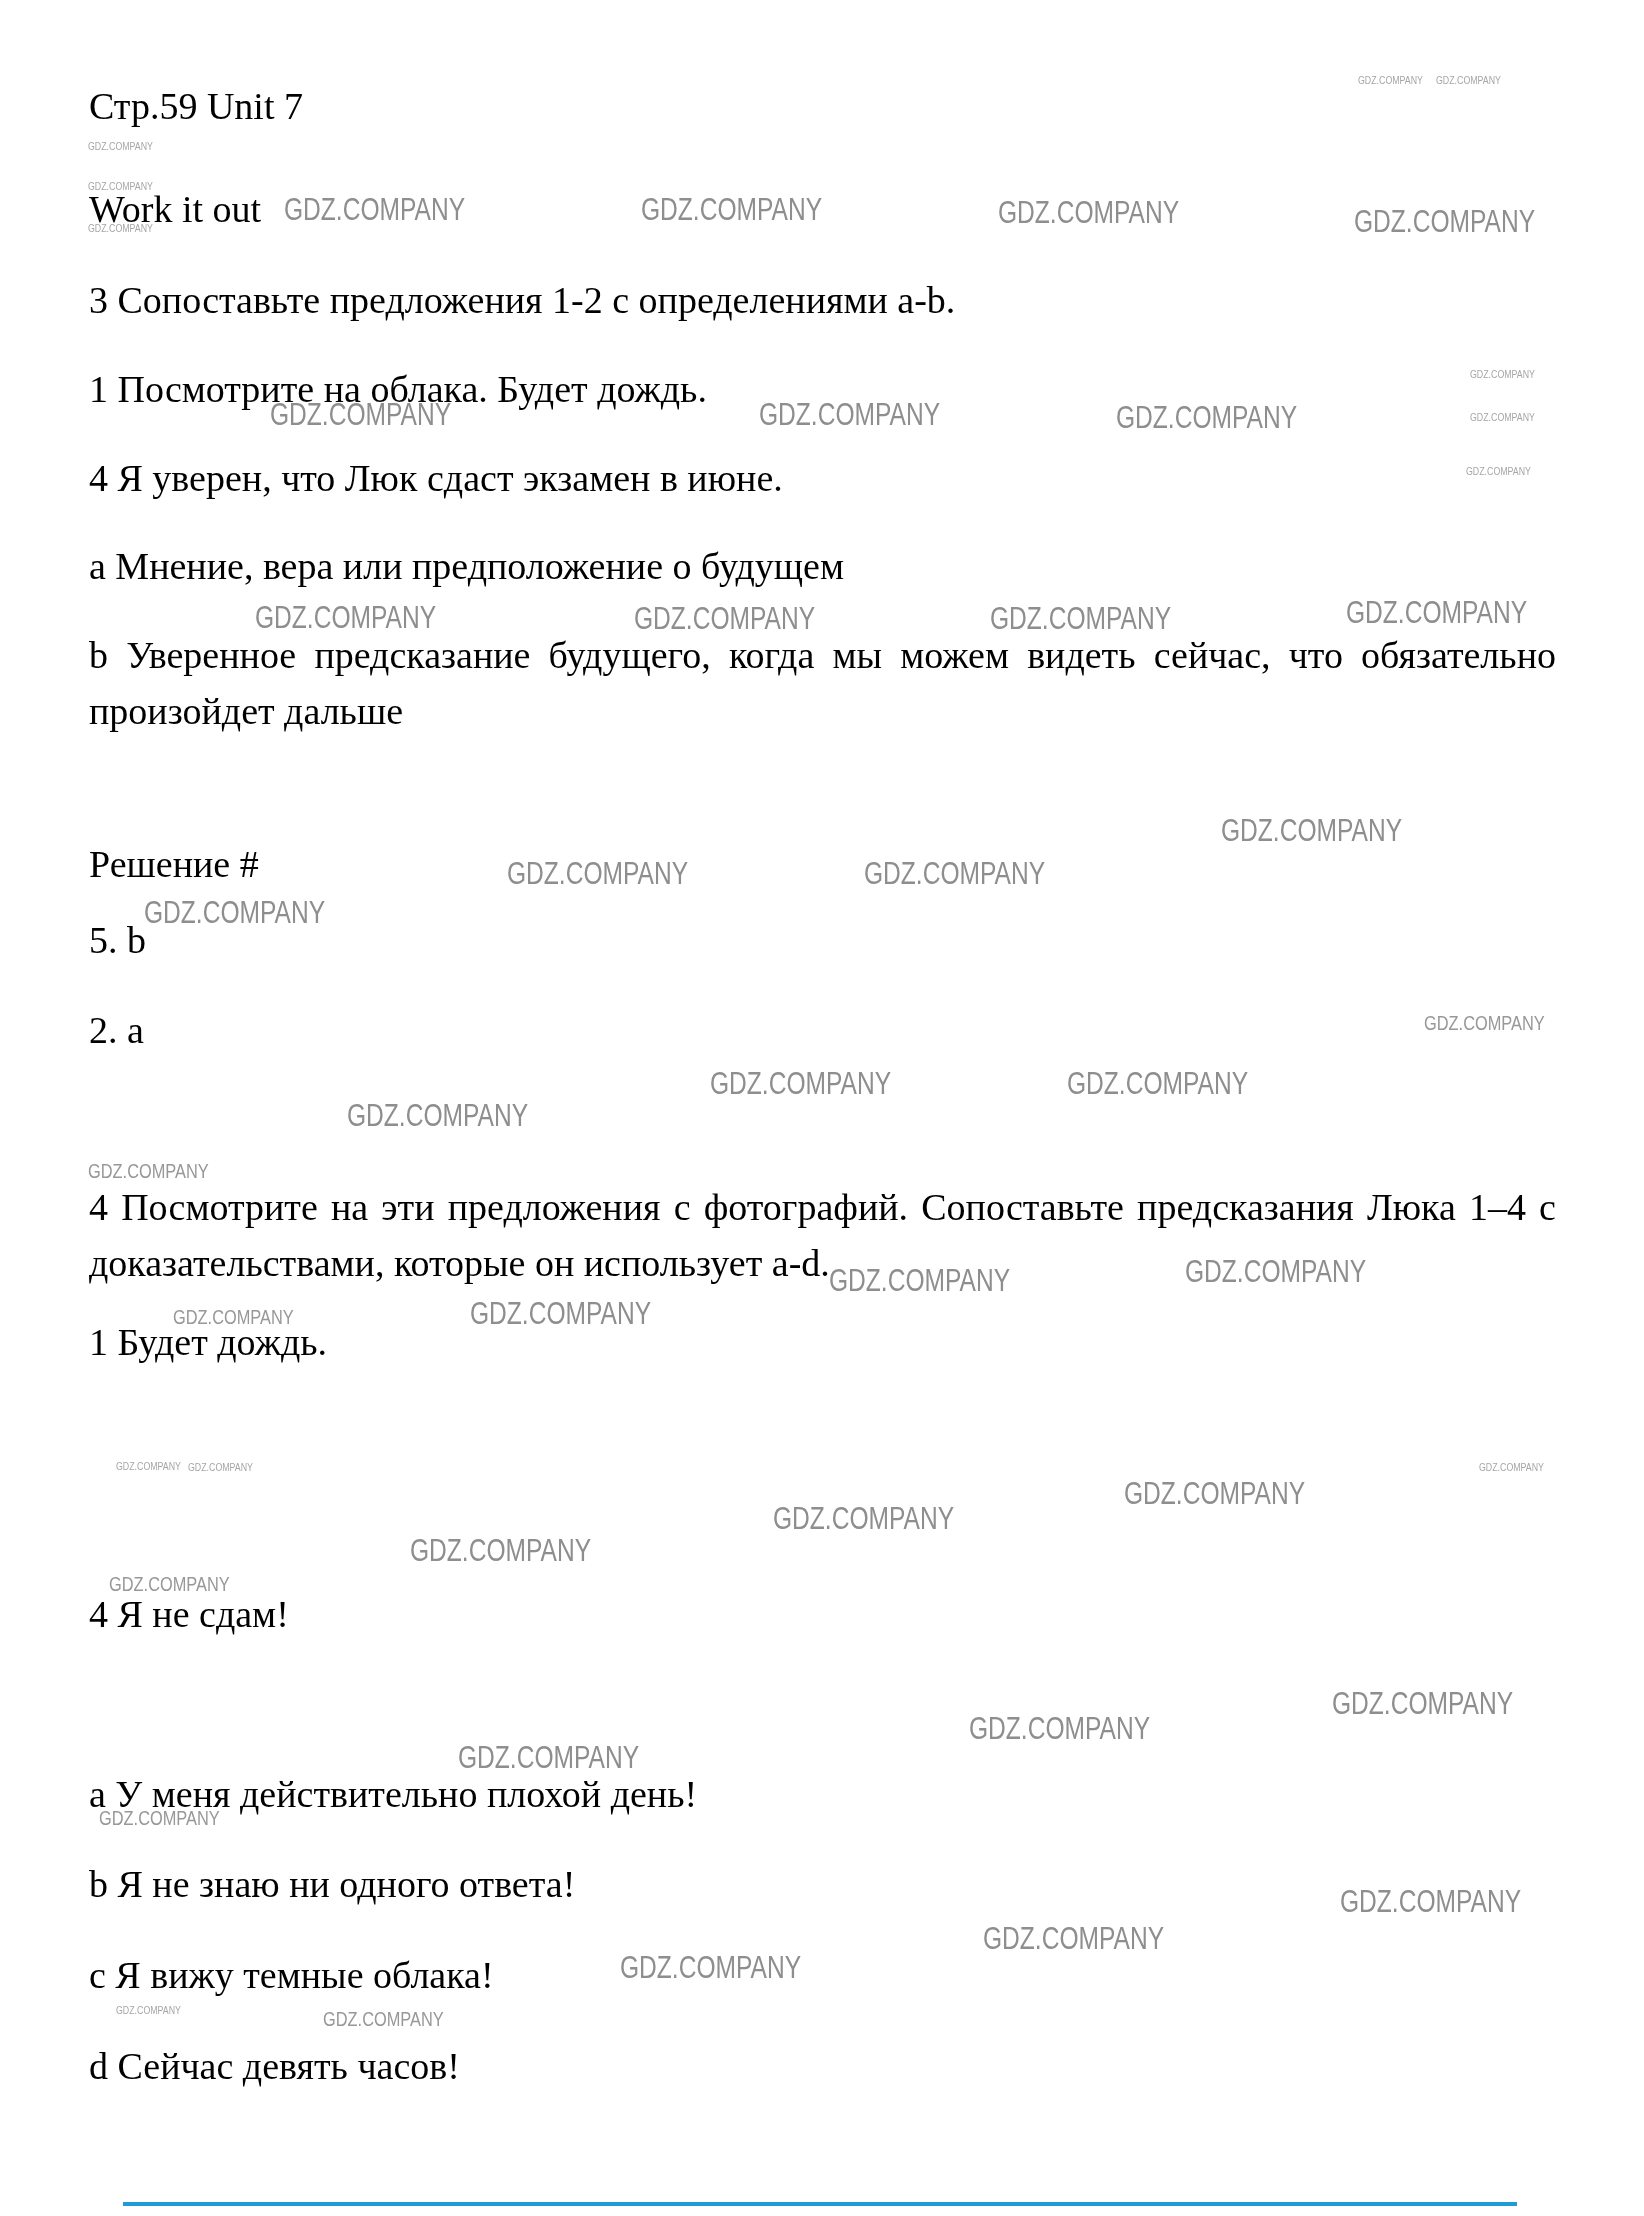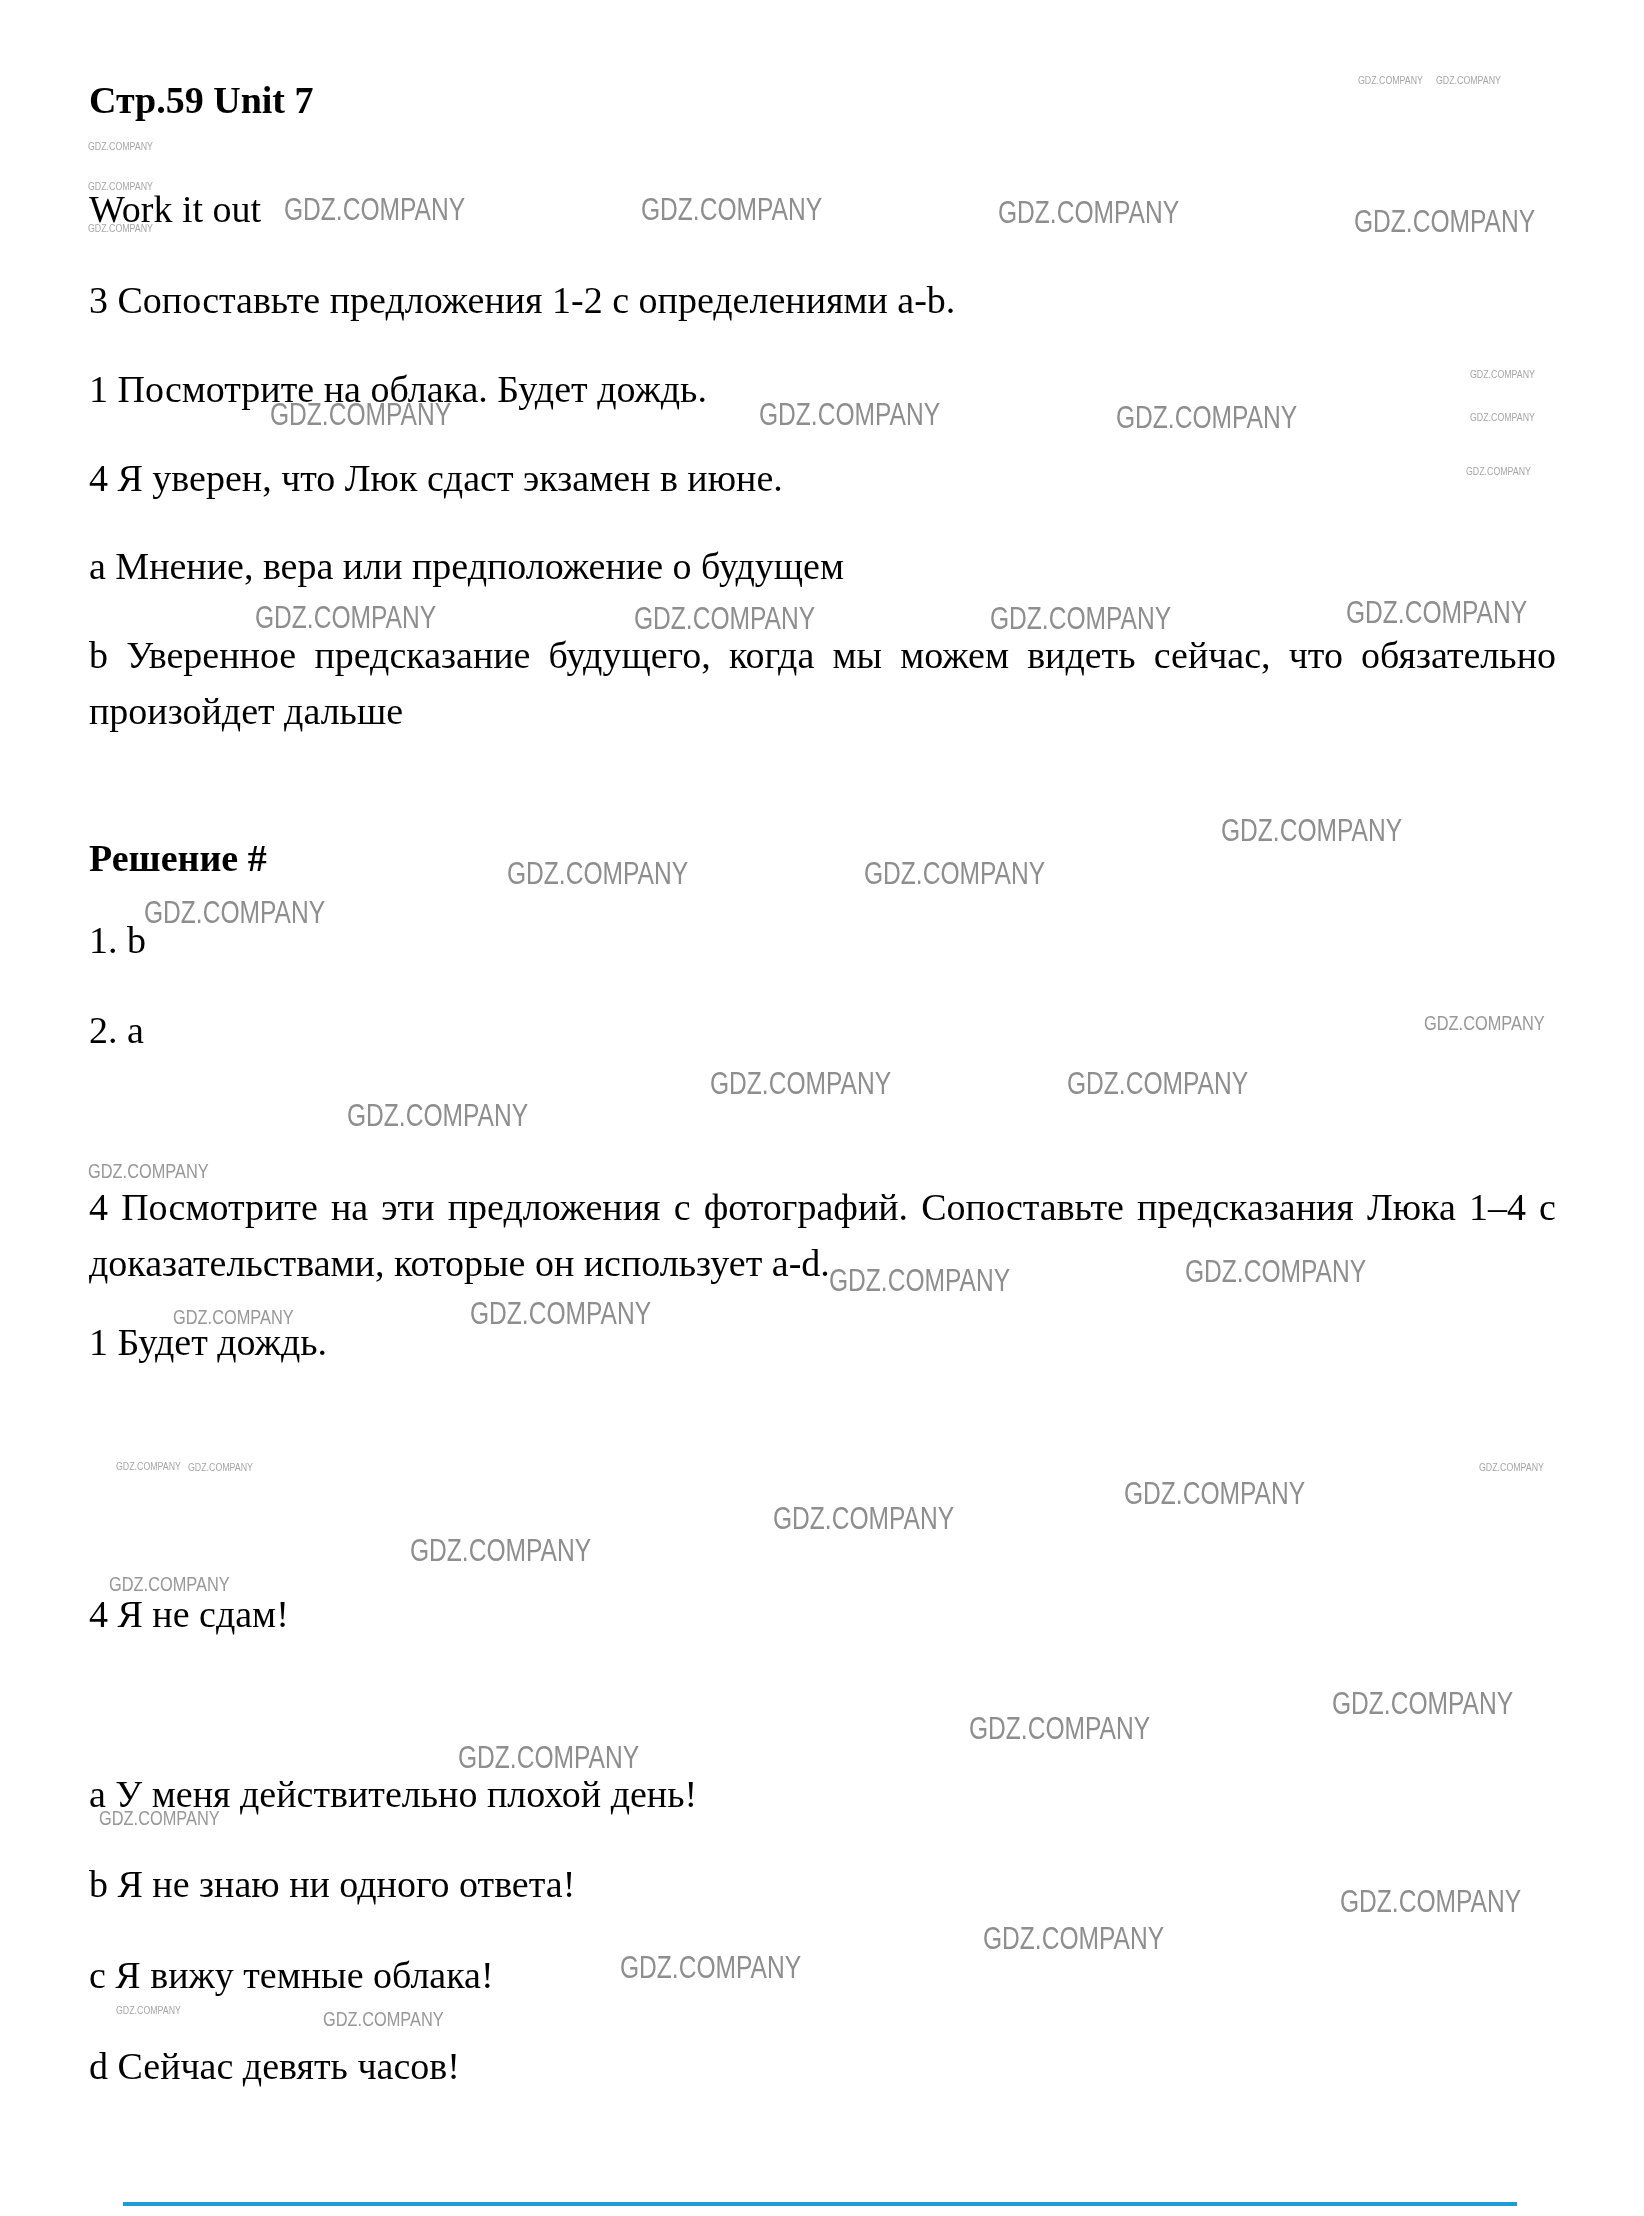--- a/index.html
+++ b/index.html
@@ -13,21 +13,21 @@
     color: #000000;
     overflow: hidden;
   }
   .para {
     position: absolute;
     left: 89px;
     font-size: 38px;
     line-height: 1.2;
     white-space: nowrap;
   }
-  .para.bold { font-weight: bold; }
+  .para.bold { font-weight: normal; margin-top: 6px; }
   .para.justified {
     white-space: normal;
     width: 1467px;
     text-align: justify;
     line-height: 56px;
   }
   .wm-layer {
     position: absolute;
     inset: 0;
     pointer-events: none;
@@ -117,21 +117,21 @@
   <div class="para" style="top:367px">1 Посмотрите на облака. Будет дождь.</div>
 
   <div class="para" style="top:456px">4 Я уверен, что Люк сдаст экзамен в июне.</div>
 
   <div class="para" style="top:544px">a Мнение, вера или предположение о будущем</div>
 
   <div class="para justified" style="top:627px">b Уверенное предсказание будущего, когда мы можем видеть сейчас, что обязательно произойдет дальше</div>
 
   <div class="para bold" style="top:836px">Решение #</div>
 
-  <div class="para" style="top:918px">1. b</div>
+  <div class="para" style="top:918px">5. b</div>
 
   <div class="para" style="top:1008px">2. a</div>
 
   <div class="para justified" style="top:1179px">4 Посмотрите на эти предложения с фотографий. Сопоставьте предсказания Люка 1–4 с доказательствами, которые он использует a-d.</div>
 
   <div class="para" style="top:1320px">1 Будет дождь.</div>
 
 
 
   <div class="para" style="top:1592px">4 Я не сдам!</div>

